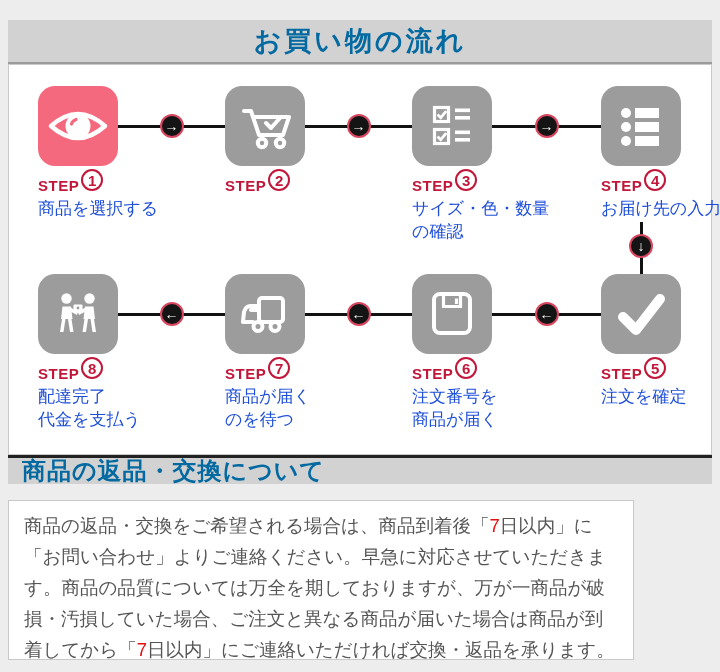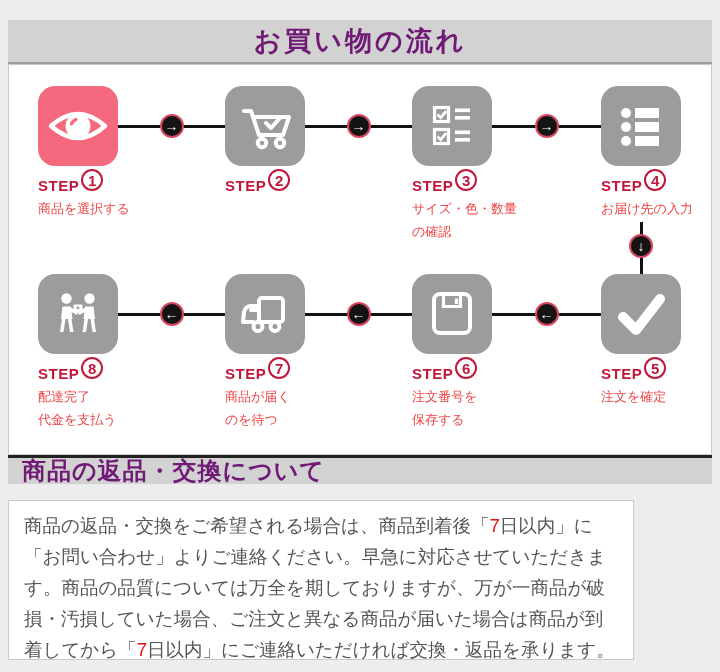--- a/index.html
+++ b/index.html
@@ -1,21 +1,21 @@
 <!DOCTYPE html>
 <html><head>
 <meta charset="utf-8">
 <style>
   * { margin:0; padding:0; box-sizing:border-box; }
   body { background:#ededed; font-family:"Liberation Sans","DejaVu Sans",sans-serif; }
   .page { position:relative; width:720px; height:672px; background:#ededed; overflow:hidden; }
 
   
   .band { position:absolute; left:8px; width:704px; background:#d2d2d2;
-          font-family:"Liberation Serif","DejaVu Serif",serif; color:#701a75; }
+          font-family:"Liberation Serif","DejaVu Serif",serif; color:#0369a1; }
   .flow-band { top:20px; height:44px; border-bottom:2px solid #9b9b9b;
                display:flex; align-items:center; justify-content:center; }
   .flow-band h1 { font-size:27px; font-weight:600; letter-spacing:3px; }
   .returns-band { top:455px; height:29px; border-top:3px solid #222;
                   display:flex; align-items:center; padding-left:14px; }
   .returns-band h2 { font-size:24px; font-weight:600; letter-spacing:1px; }
 
   
   .flow-panel { position:absolute; left:8px; top:64px; width:704px; height:391px;
                 background:#fff; border:1px solid #c9c9c9; }
@@ -30,21 +30,21 @@
   .tile { width:80px; height:80px; border-radius:17px; }
   .tile.gray { background:#9c9c9c; }
   .tile.pink { background:#f5697e; }
   .tile svg { display:block; width:80px; height:80px; }
   .step-line { margin-top:7px; height:24px; display:flex; align-items:center;text-align:right; }
   .step-word { color:#c2173a; font-weight:bold; font-size:15px; letter-spacing:.5px; }
   .step-num { width:22px; height:22px; border:2px solid #c2173a; border-radius:50%;
               color:#c2173a; font-weight:bold; font-size:15px; display:flex;
               align-items:center; justify-content:center; margin-left:2px;
               transform:translateY(-5px); }
-  .step-desc { margin-top:1px; font-size:13px; line-height:22.5px; color:#ef4444;
+  .step-desc { margin-top:1px; font-size:17px; line-height:22.5px; color:#1d4ed8;
                white-space:pre-line; }
 
   
   .conn { position:absolute; background:#111; }
   .conn.h { height:3px; }
   .conn.v { width:3px; }
   .node { position:absolute; width:24px; height:24px; border-radius:50%;
           background:#141414; border:2px solid #d84660; color:#fff;
           display:flex; align-items:center; justify-content:center;
           font-size:14px; font-weight:bold; line-height:1; }
@@ -201,21 +201,21 @@
           <rect x="22" y="20" width="36" height="39" rx="6" stroke-width="4"></rect>
           <path d="M31.5 21 v11.5 h17 V21" stroke-width="3.2"></path>
           <line x1="44.5" y1="24.5" x2="44.5" y2="30" stroke-width="3.2"></line>
         </svg>
       </div>
       <div class="step-line">
         <span class="step-word">STEP</span>
         <span class="step-num">6</span>
       </div>
       <div class="step-desc">注文番号を
-保存する</div>
+商品が届く</div>
     </div>
 
     <div class="step narrow" style="left:592px;top:209px">
       <div class="tile gray">
         <svg viewBox="0 0 80 80" fill="none">
           <path d="M22 43 L35 56 L59 25" stroke="#fff" stroke-width="10" stroke-linecap="round" stroke-linejoin="round"></path>
         </svg>
       </div>
       <div class="step-line">
         <span class="step-word">STEP</span>

